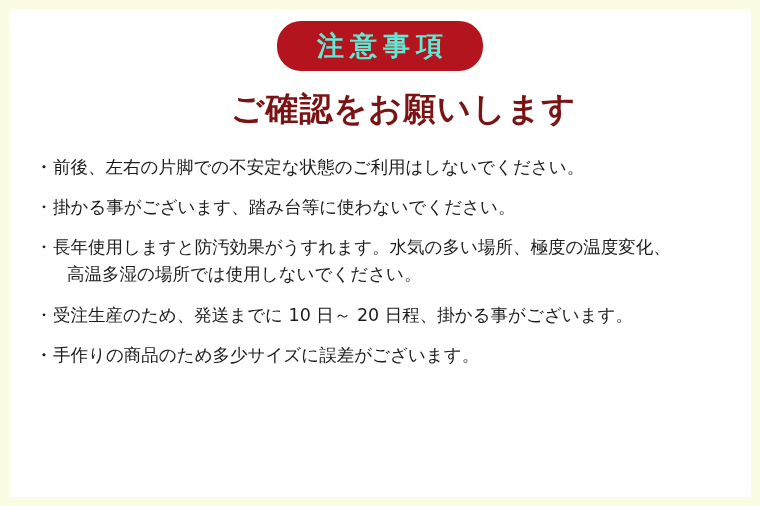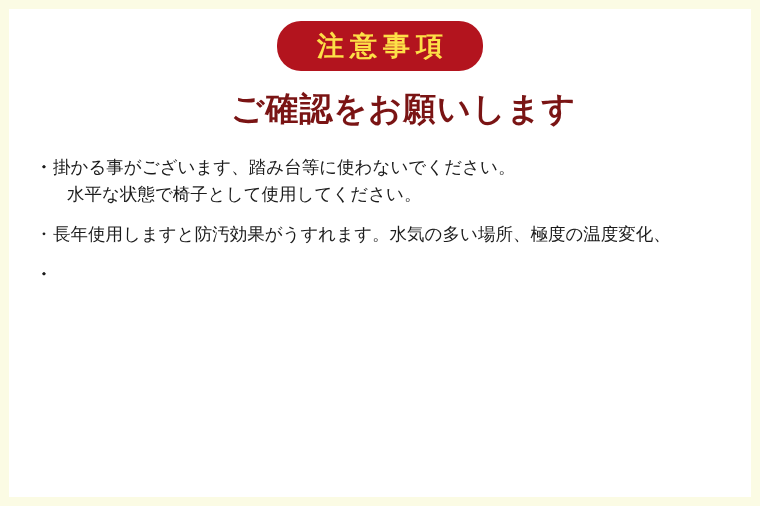--- a/index.html
+++ b/index.html
@@ -30,21 +30,21 @@
     box-sizing: border-box;
   }
   .badge-wrap {
     width: 100%;
     display: flex;
     justify-content: center;
     margin-top: 12px;
   }
   .badge {
     background: #b3141e;
-    color: #fde047;
+    color: #5eead4;
     font-size: 27px;
     font-weight: bold;
     letter-spacing: 6px;
     padding: 11px 34px 12px 40px;
     border-radius: 24px;
     line-height: 1;
     font-family: "DejaVu Sans", "Liberation Sans", sans-serif;
   }
   .subtitle {
     text-align: center;
@@ -92,40 +92,43 @@
     <div class="subtitle">ご確認をお願いします</div>
 
     <ul class="notes">
 
       <li class="note">
         <span class="bullet">・</span>
       </li>
 
       <li class="note">
         <span class="bullet">・</span>
+        <span>前後、左右の片脚での不安定な状態のご利用はしないでください。</span>
       </li>
 
       <li class="note">
         <span class="bullet">・</span>
         <span>掛かる事がございます、踏み台等に使わないでください。</span>
-        <span class="line2">水平な状態で椅子として使用してください。</span>
       </li>
 
       <li class="note">
         <span class="bullet">・</span>
         <span>長年使用しますと防汚効果がうすれます。水気の多い場所、極度の温度変化、</span>
+        <span class="line2">高温多湿の場所では使用しないでください。</span>
+      </li>
+
+      <li class="note">
+        <span class="bullet">・</span>
+        <span>受注生産のため、発送までに 10 日～ 20 日程、掛かる事がございます。</span>
       </li>
 
       <li class="note">
         <span class="bullet">・</span>
       </li>
 
       <li class="note">
         <span class="bullet">・</span>
-      </li>
-
-      <li class="note">
-        <span class="bullet">・</span>
+        <span>手作りの商品のため多少サイズに誤差がございます。</span>
       </li>
 
     </ul>
   </div>
 </div>
 
 </body></html>

